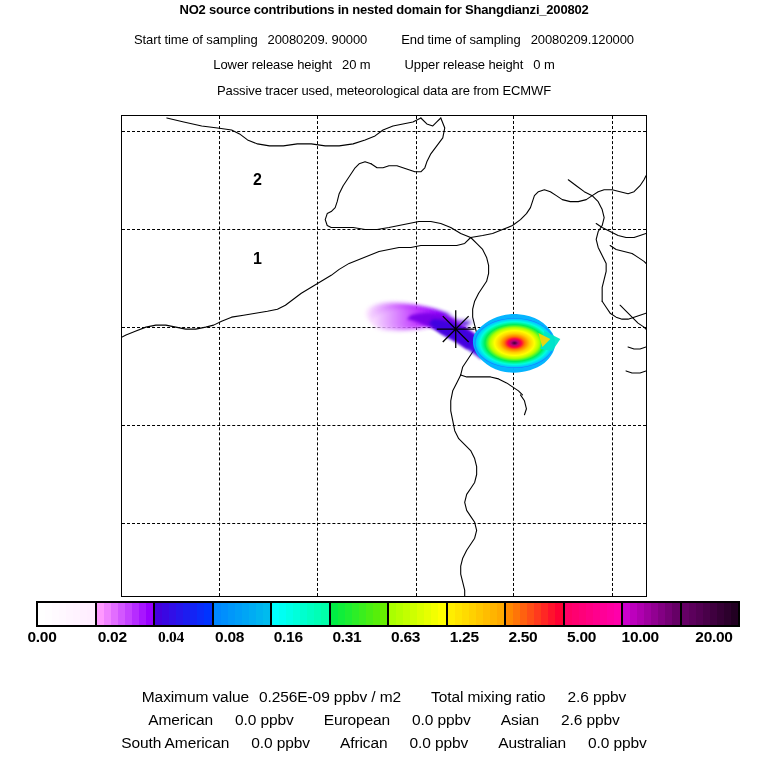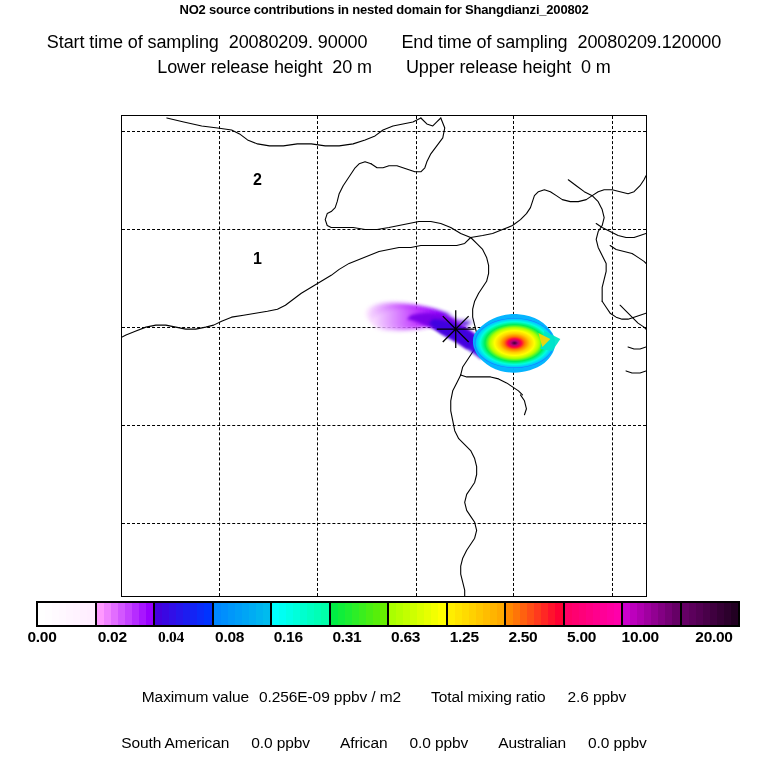--- a/index.html
+++ b/index.html
@@ -29,21 +29,21 @@
     text-align: center;
     white-space: pre;
   }
   .hdr-title {
     top: 2px;
     font-size: 13px;
     font-weight: bold;
     letter-spacing: -0.2px;
   }
   .hdr-line {
-    font-size: 18px;
+    font-size: 13px;
     letter-spacing: -0.1px;
   }
   .hdr-l1 { top: 32px; }
   .hdr-l2 { top: 57px; }
   .hdr-l3 { top: 83px; }
   .hdr-l1 .gap { display:inline-block; width: 34px; }
   .hdr-l2 .gap { display:inline-block; width: 34px; }
   .sp-s  { display:inline-block; width: 10px; }
 
   
@@ -159,20 +159,21 @@
 <body>
 
 <div id="root">
 
   <div class="hdr hdr-title">NO2 source contributions in nested domain for Shangdianzi_200802</div>
 
   <div class="hdr hdr-line hdr-l1"><span>Start time of sampling</span><span class="sp-s"></span><span>20080209. 90000</span><span class="gap"></span><span>End time of sampling</span><span class="sp-s"></span><span>20080209.120000</span></div>
 
   <div class="hdr hdr-line hdr-l2"><span>Lower release height</span><span class="sp-s"></span><span>20 m</span><span class="gap"></span><span>Upper release height</span><span class="sp-s"></span><span>0 m</span></div>
 
+  <div class="hdr hdr-line hdr-l3">Passive tracer used, meteorological data are from ECMWF</div>
 
   <div id="map-frame">
 
     <div class="gridline-h" style="top:15px"></div>
     <div class="gridline-h" style="top:113px"></div>
     <div class="gridline-h" style="top:211px"></div>
     <div class="gridline-h" style="top:309px"></div>
     <div class="gridline-h" style="top:407px"></div>
     <div class="gridline-v" style="left:97px"></div>
     <div class="gridline-v" style="left:195px"></div>
@@ -433,16 +434,17 @@
       <div class="cb-tick" style="left: 405.6px;">0.63</div>
       <div class="cb-tick" style="left: 464.267px;">1.25</div>
       <div class="cb-tick" style="left: 522.933px;">2.50</div>
       <div class="cb-tick" style="left: 581.6px;">5.00</div>
       <div class="cb-tick" style="left: 640.267px;">10.00</div>
       <div class="cb-tick" style="left: 714px;">20.00</div>
     </div>
 
   <div class="ftr ftr-1"><span>Maximum value</span><span class="sp-s"></span><span>0.256E-09 ppbv / m2</span><span class="gap2"></span><span>Total mixing ratio</span><span class="gap3"></span><span>2.6 ppbv</span></div>
 
+  <div class="ftr ftr-2"><span>American</span><span class="gap3"></span><span>0.0 ppbv</span><span class="gap2"></span><span>European</span><span class="gap3"></span><span>0.0 ppbv</span><span class="gap2"></span><span>Asian</span><span class="gap3"></span><span>2.6 ppbv</span></div>
 
   <div class="ftr ftr-3"><span>South American</span><span class="gap3"></span><span>0.0 ppbv</span><span class="gap2"></span><span>African</span><span class="gap3"></span><span>0.0 ppbv</span><span class="gap2"></span><span>Australian</span><span class="gap3"></span><span>0.0 ppbv</span></div>
 
 </div>
 
 </body></html>

